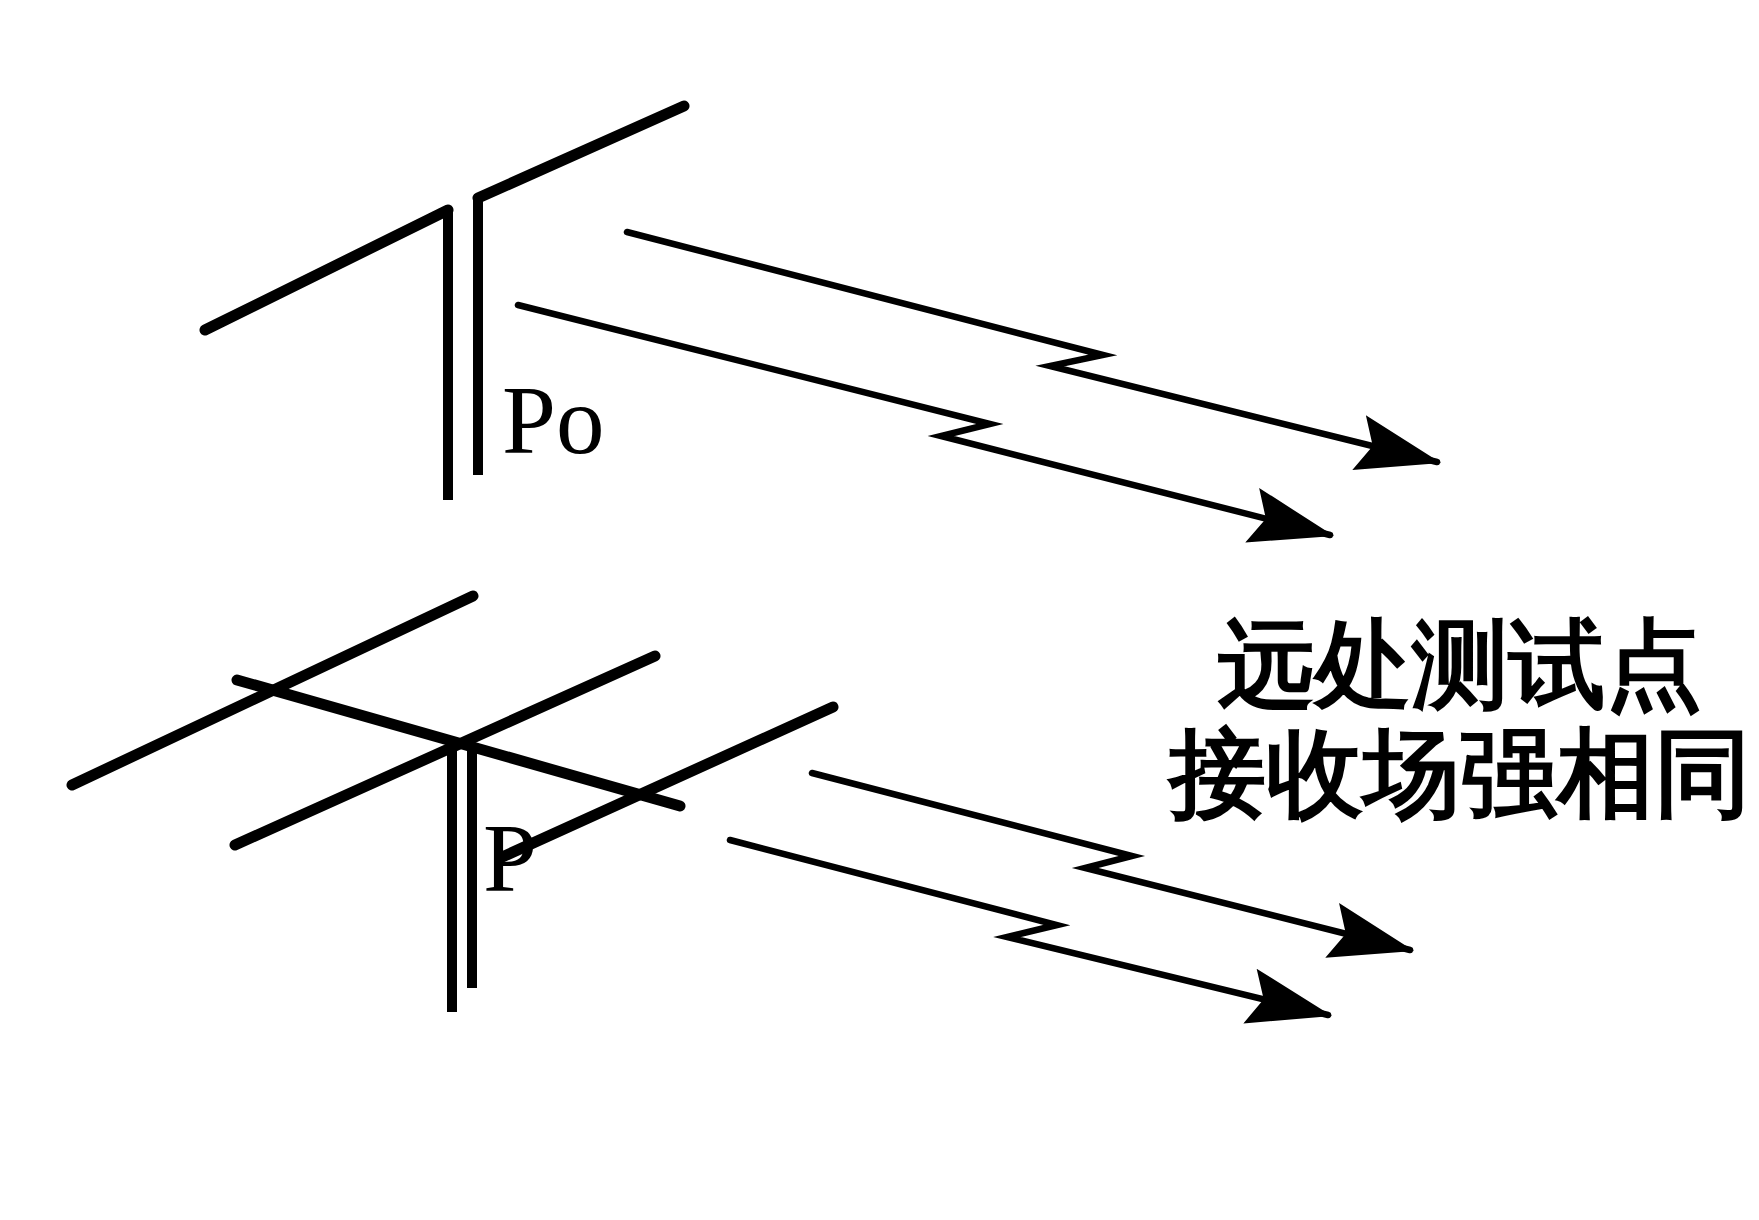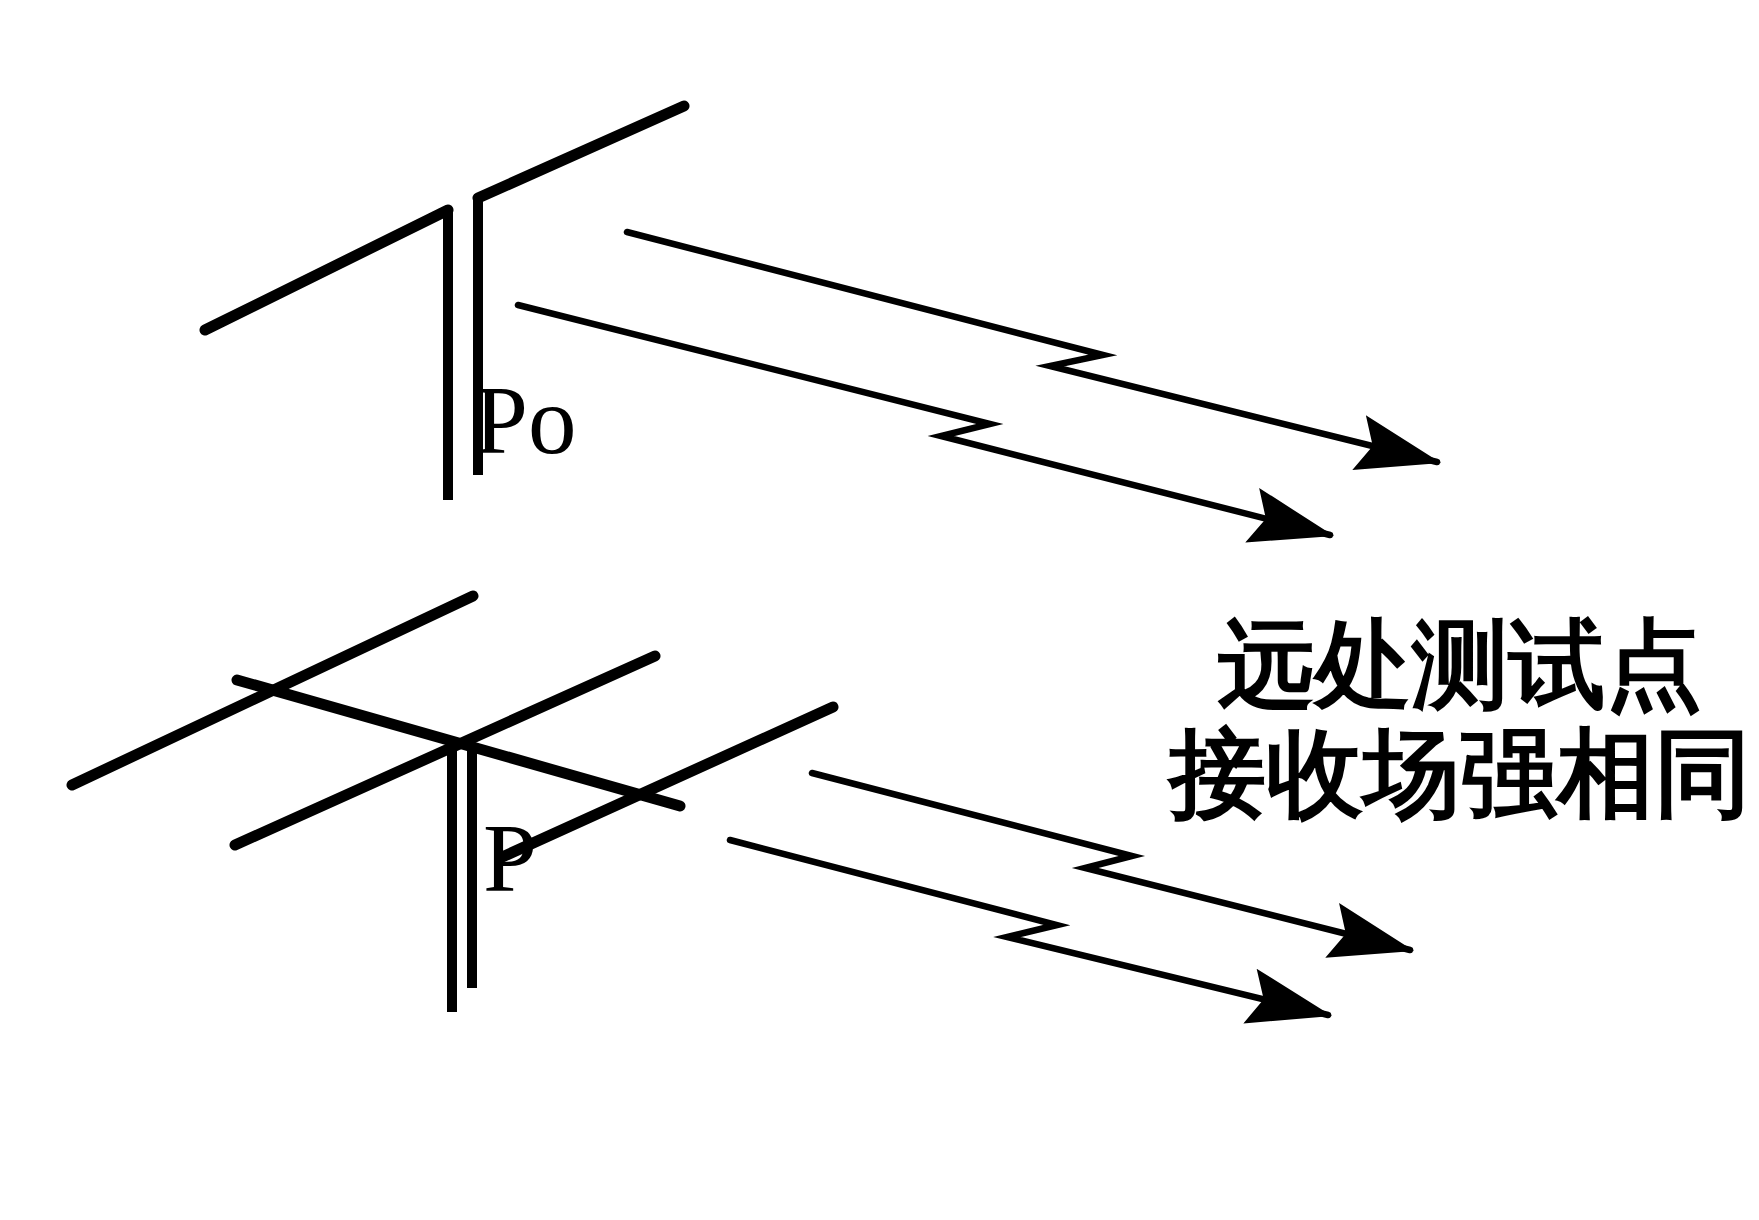--- a/index.html
+++ b/index.html
@@ -38,21 +38,21 @@
     stroke-miterlimit: 8;
   }
   .power-label {
     position: absolute;
     color: var(--ink);
     font-size: 97px;
     font-family: "Liberation Serif", "DejaVu Serif", serif;
     line-height: 1;
     white-space: nowrap;
   }
-  .label-po { left: 474px; top: 372px; }
+  .label-po { left: 502px; top: 372px; }
   .label-p  { left: 483px; top: 810px; }
   .caption {
     position: absolute;
     left: 1140px;
     top: 612px;
     width: 640px;
     text-align: center;
     color: var(--ink);
     font-weight: 700;
     font-size: 97px;

